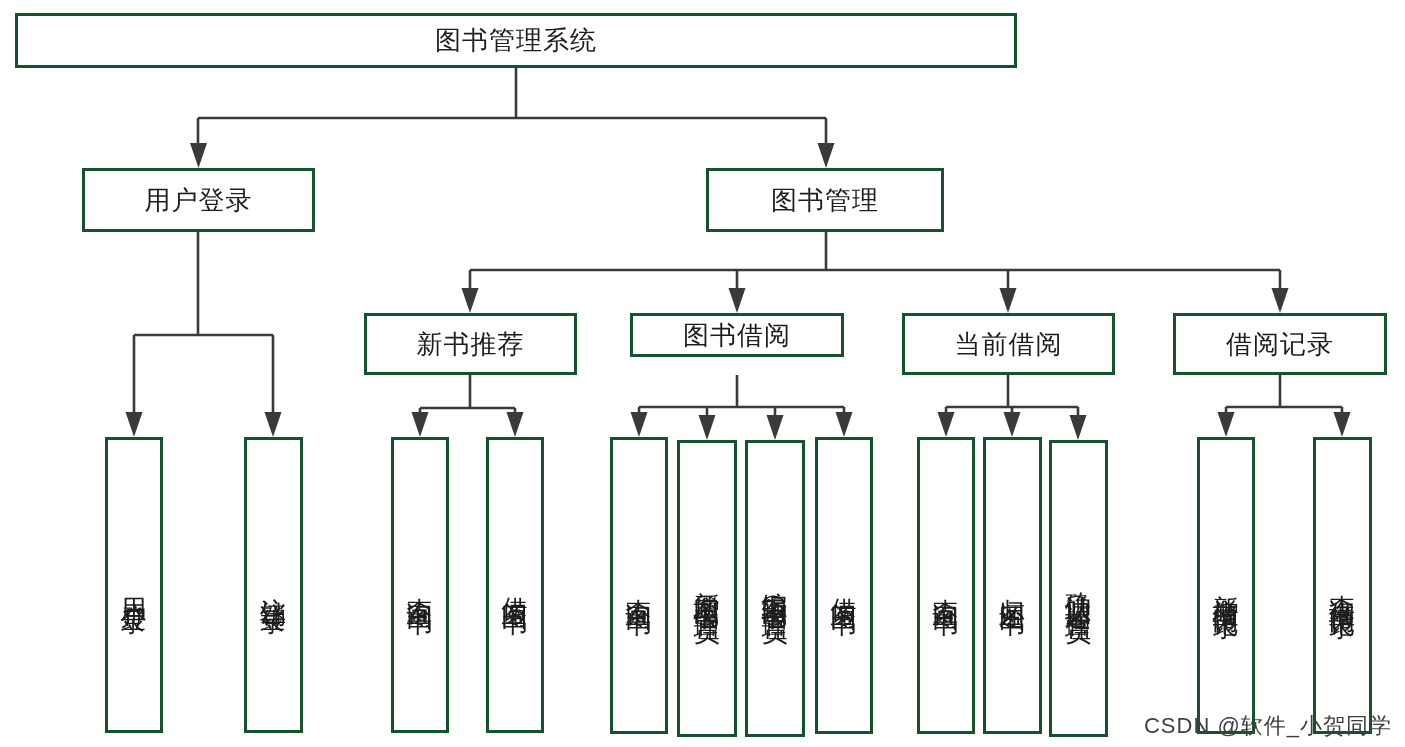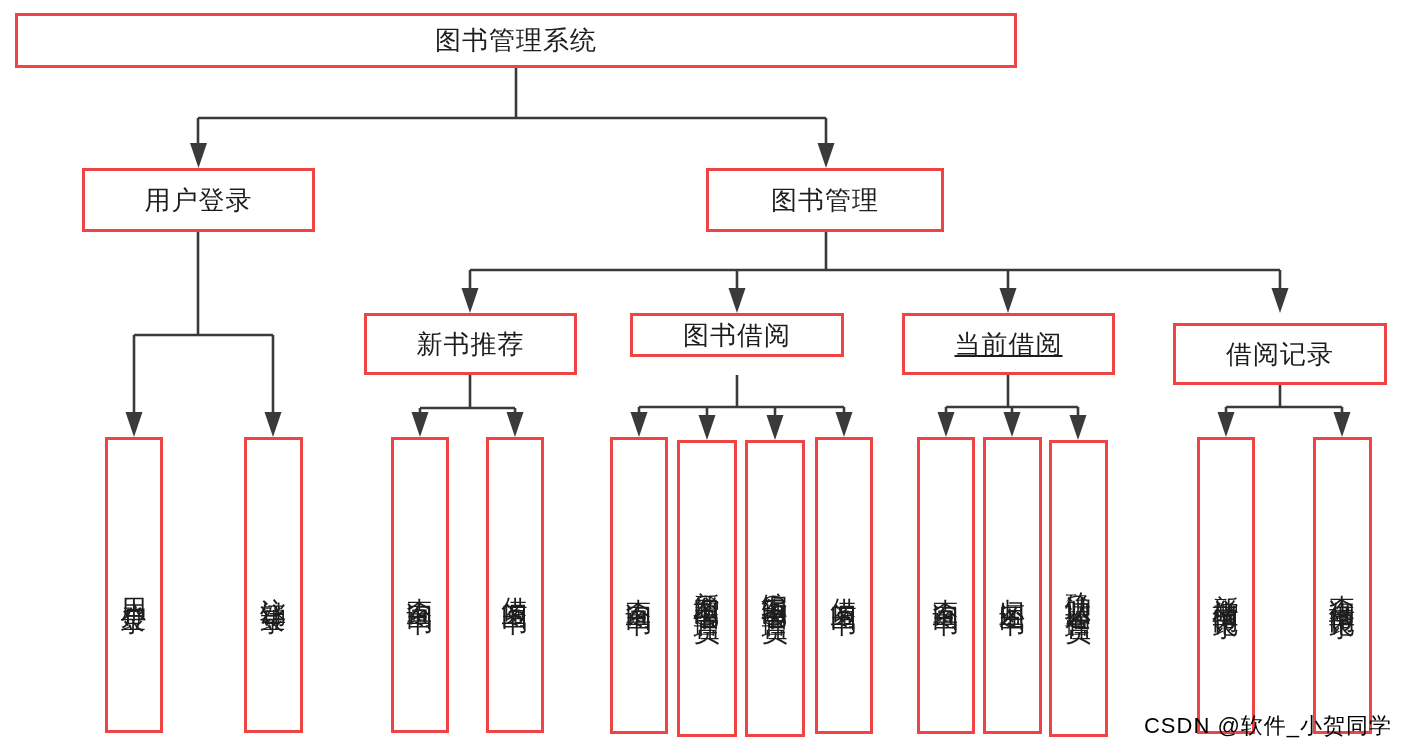--- a/index.html
+++ b/index.html
@@ -18,21 +18,21 @@
   #wires {
     position: absolute;
     left: 0;
     top: 0;
     width: 1405px;
     height: 747px;
   }
   .box {
     position: absolute;
     box-sizing: border-box;
-    border: 3px solid #ef4444;
+    border: 3px solid #14532d;
     background: #ffffff;
     display: flex;
     align-items: center;
     justify-content: center;
     color: #1d1d1d;
     font-size: 26px;
     letter-spacing: 1px;
     white-space: nowrap;
   }
   .box.vert {
@@ -40,21 +40,21 @@
     text-orientation: mixed;
     letter-spacing: 4px;
     line-height: 1;
     white-space: normal;
   }
   #watermark {
     position: absolute;
     right: 13px;
     bottom: 6px;
     font-size: 22px;
-    color: #000000;
+    color: #404040;
     letter-spacing: 1px;
   }
 </style>
 </head>
 <body>
 
 <div id="canvas">
 
   <svg id="wires" viewBox="0 0 1405 747" xmlns="http://www.w3.org/2000/svg">
     <g stroke="#3a3a3a" stroke-width="2.6" fill="none">
@@ -96,22 +96,22 @@
     </g>
   </svg>
 
   <div class="box" style="left:15px; top:13px; width:1002px; height:55px;">图书管理系统</div>
 
   <div class="box" style="left:82px; top:168px; width:233px; height:64px;">用户登录</div>
   <div class="box" style="left:364px; top:313px; width:213px; height:62px;">新书推荐</div>
 
   <div class="box" style="left:706px; top:168px; width:238px; height:64px;">图书管理</div>
   <div class="box" style="left:630px; top:313px; width:214px; height:44px;">图书借阅</div>
-  <div class="box" style="left:902px; top:313px; width:213px; height:62px;text-decoration:underline;">当前借阅</div>
-  <div class="box" style="left:1173px; top:323px; width:214px; height:62px;">借阅记录</div>
+  <div class="box" style="left:902px; top:313px; width:213px; height:62px;">当前借阅</div>
+  <div class="box" style="left:1173px; top:313px; width:214px; height:62px;">借阅记录</div>
 
   <div class="box vert" style="left:105px; top:437px; width:58px; height:296px;">用户登录</div>
   <div class="box vert" style="left:244px; top:437px; width:59px; height:296px;">注销登录</div>
 
   <div class="box vert" style="left:391px; top:437px; width:58px; height:296px;">查询图书</div>
   <div class="box vert" style="left:486px; top:437px; width:58px; height:296px;">借阅图书</div>
 
   <div class="box vert" style="left:610px; top:437px; width:58px; height:297px;">查询图书</div>
   <div class="box vert" style="left:677px; top:440px; width:60px; height:297px;">新增图书（管理员）</div>
   <div class="box vert" style="left:745px; top:440px; width:60px; height:297px;">编辑图书（管理员）</div>

